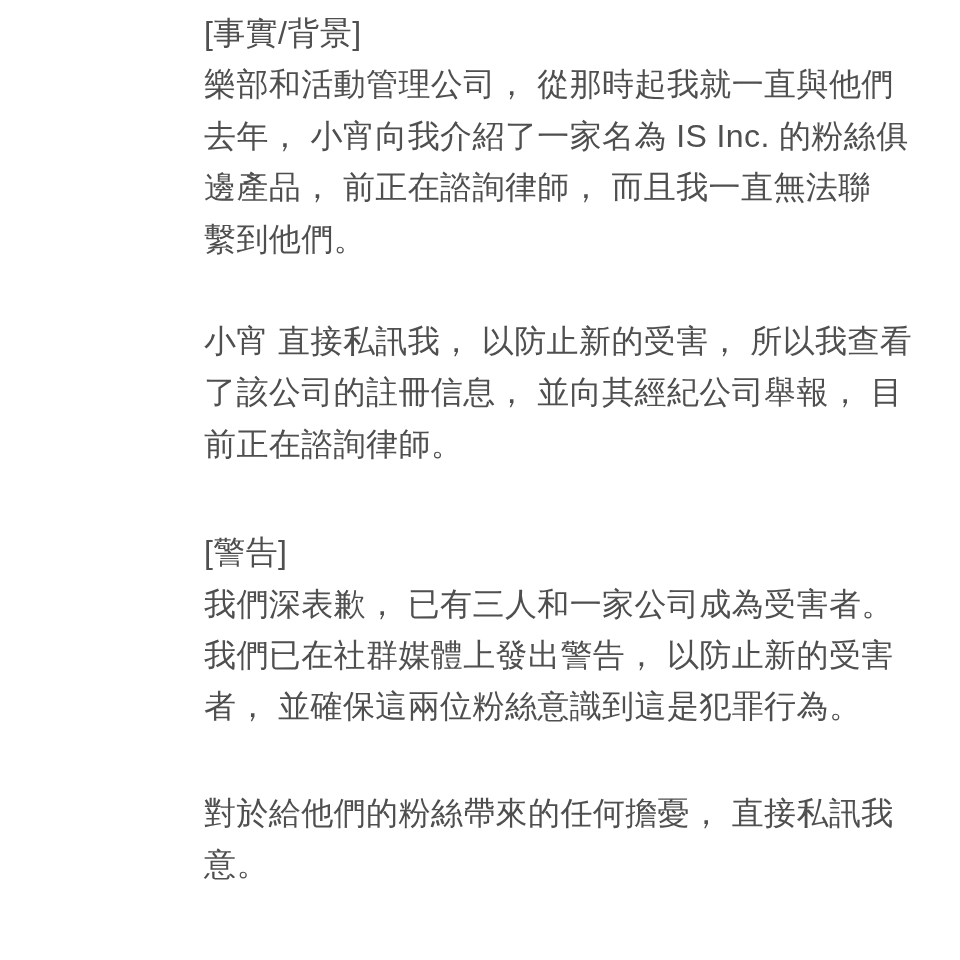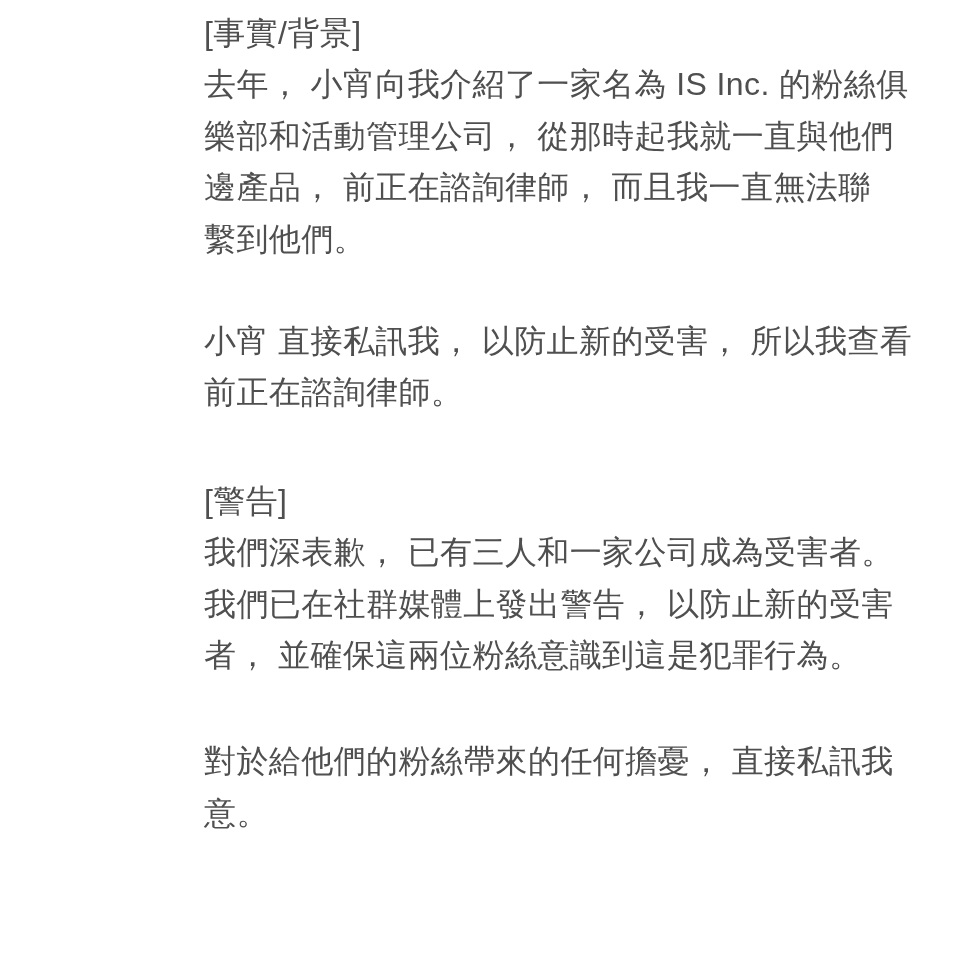--- a/index.html
+++ b/index.html
@@ -36,28 +36,29 @@
 </style>
 </head>
 <body>
 
 <div class="doc">
 
   <div class="section">
     <div class="line heading">[事實/背景]</div>
 
     <div class="para">
+      <div class="line">樂部和活動管理公司， 從那時起我就一直與他們</div>
       <div class="line">去年， 小宵向我介紹了一家名為 IS Inc. 的粉絲俱</div>
-      <div class="line">樂部和活動管理公司， 從那時起我就一直與他們</div>
       <div class="line">邊產品， 前正在諮詢律師， 而且我一直無法聯</div>
       <div class="line">繫到他們。</div>
     </div>
 
     <div class="para gap-51">
       <div class="line">小宵 直接私訊我， 以防止新的受害， 所以我查看</div>
+      <div class="line">了該公司的註冊信息， 並向其經紀公司舉報， 目</div>
       <div class="line">前正在諮詢律師。</div>
     </div>
   </div>
 
   <div class="section gap-57">
     <div class="line heading">[警告]</div>
 
     <div class="para">
       <div class="line">我們深表歉， 已有三人和一家公司成為受害者。</div>
       <div class="line">我們已在社群媒體上發出警告， 以防止新的受害</div>

